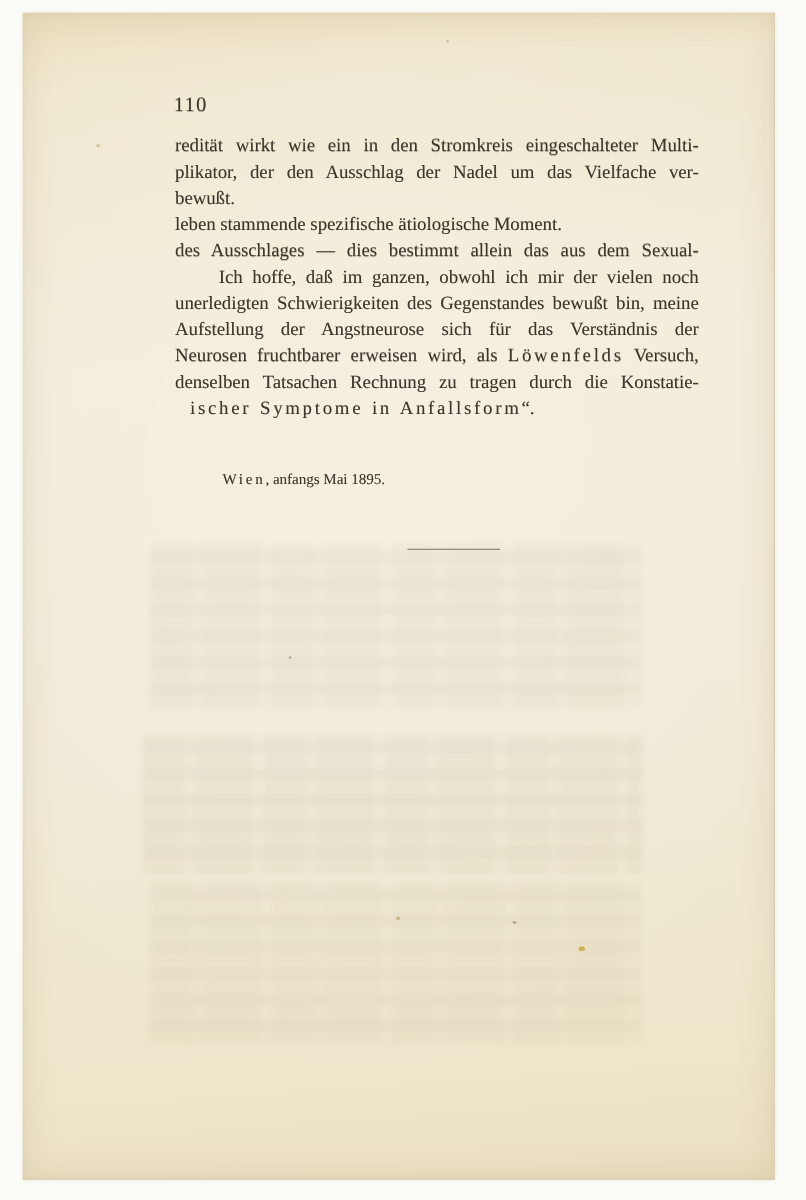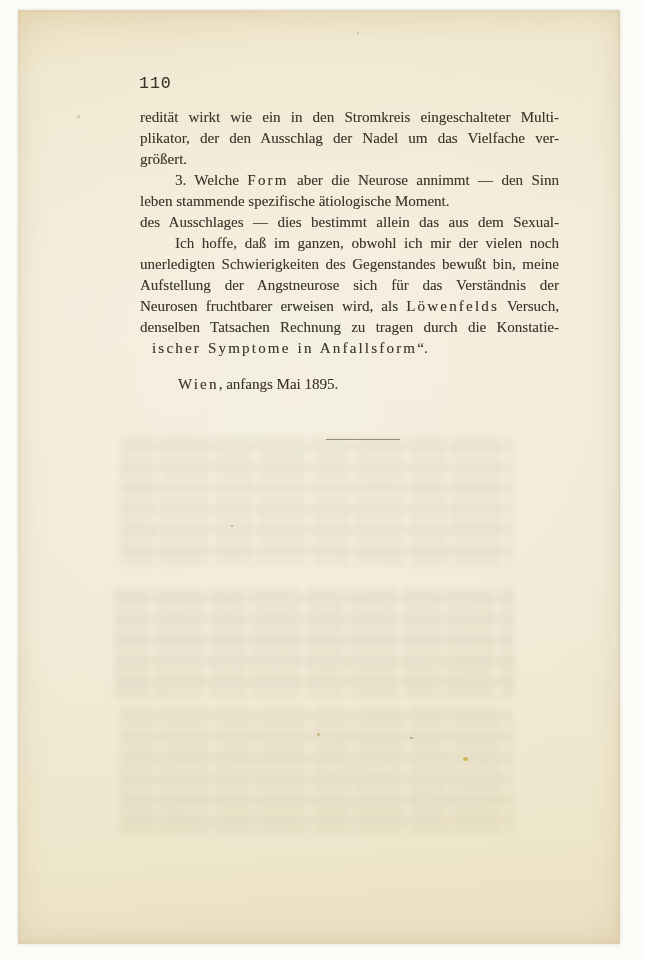--- a/index.html
+++ b/index.html
@@ -27,21 +27,20 @@
       0 0 4px rgba(0,0,0,0.10);
     border-right: 1px solid #dbcfad;
   }
   .page-number {
     position: absolute;
     left: 121px; top: 64px;
     font-size: 16.5px;
     letter-spacing: 1px;
     color: #3b352b;
     text-shadow: 0.2px 0.2px 0 rgba(59,53,43,0.35);
-    font-family: Liberation Mono, monospace;
   }
   .text-column {
     position: absolute;
     left: 122px; top: 97px;
     width: 419px;
     color: #3b352b;
     font-size: 15px;
     text-shadow: 0.2px 0.2px 0 rgba(59,53,43,0.35);
   }
   .line {
@@ -56,21 +55,21 @@
     text-align-last: justify;
   }
   .spaced {
     letter-spacing: 2.2px;
     word-spacing: 1px;
     text-align: center;
   }
   .dateline {
     position: absolute;
     left: 160px; top: 366px;
-    font-size: 15px;
+    font-size: 12px;
     color: #3b352b;
     text-shadow: 0.2px 0.2px 0 rgba(59,53,43,0.35);
     white-space: nowrap;
   }
   .divider {
     position: absolute;
     left: 308px; top: 429px;
     width: 74px; height: 1.4px;
     background: #847c69;
     opacity: 0.85;
@@ -106,22 +105,21 @@
 <body>
 
 <div class="stage">
   <div class="paper">
 
     <div class="page-number">110</div>
 
     <div class="text-column">
         <div class="line justify"><span>redität wirkt wie ein in den Stromkreis eingeschalteter Multi-</span></div>
         <div class="line justify"><span>plikator, der den Ausschlag der Nadel um das Vielfache ver-</span></div>
-        <div class="line"><span>größert.</span></div>
-        <div class="line justify" style="text-indent: 35px;"><span>3. Welche </span><span class="spaced">Form</span><span> aber die Neurose annimmt — den Sinn</span></div>
+        <div class="line"><span>bewußt.</span></div>
         <div class="line"><span>leben stammende spezifische ätiologische Moment.</span></div>
         <div class="line justify"><span>des Ausschlages — dies bestimmt allein das aus dem Sexual-</span></div>
         <div class="line justify" style="text-indent: 35px;"><span>Ich hoffe, daß im ganzen, obwohl ich mir der vielen noch</span></div>
         <div class="line justify"><span>unerledigten Schwierigkeiten des Gegenstandes bewußt bin, meine</span></div>
         <div class="line justify"><span>Aufstellung der Angstneurose sich für das Verständnis der</span></div>
         <div class="line justify"><span>Neurosen fruchtbarer erweisen wird, als </span><span class="spaced">Löwenfelds</span><span> Versuch,</span></div>
         <div class="line justify"><span>denselben Tatsachen Rechnung zu tragen durch die Konstatie-</span></div>
         <div class="line" style="text-indent: 12px;"><span class="spaced">ischer Symptome in Anfallsform</span><span>“.</span></div>
       </div>
 

